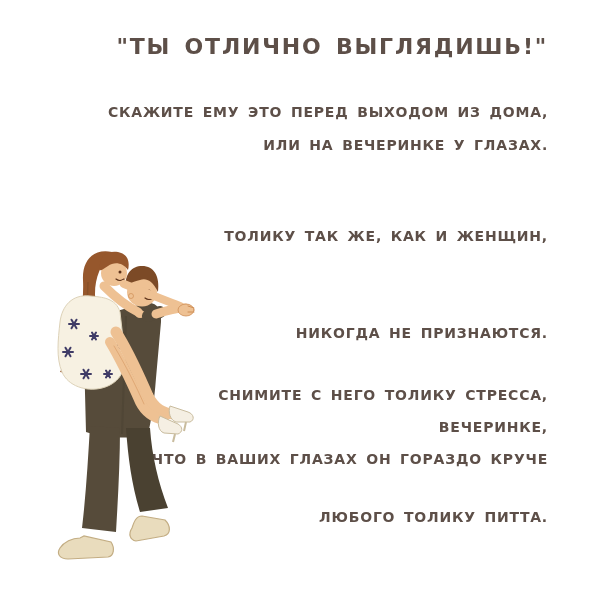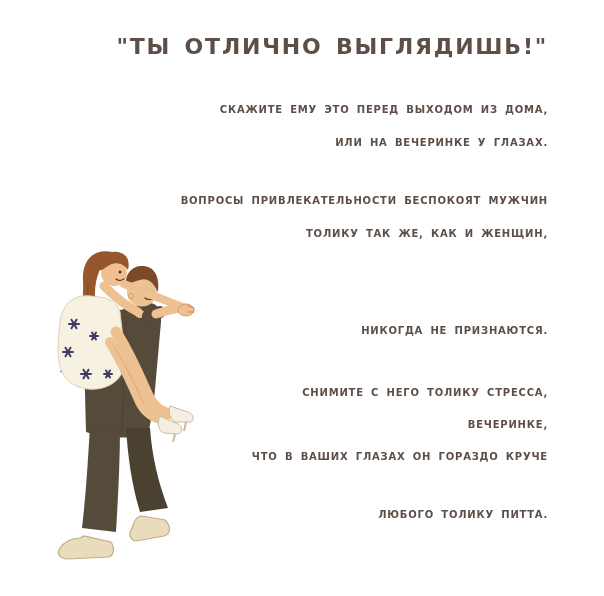--- a/index.html
+++ b/index.html
@@ -16,21 +16,21 @@
     width: 604px;
     height: 596px;
     background: var(--bg, #ffffff);
   }
   .txt {
     position: absolute;
     right: 56px;
     white-space: nowrap;
     color: var(--text, #5d4f48);
     font-weight: bold;
-    font-size: 10px;
+    font-size: 14px;
     letter-spacing: 0.8px;
     word-spacing: 3px;
     line-height: 1;
   }
   .title {
     font-size: 22px;
     letter-spacing: 1.8px;
     word-spacing: 4px;
   }
   .illu {
@@ -44,21 +44,20 @@
 </head>
 <body>
 
 <div class="card">
 
   <div class="txt title" style="top:36px">"ТЫ ОТЛИЧНО ВЫГЛЯДИШЬ!"</div>
 
   <div class="txt" style="top:105px">СКАЖИТЕ ЕМУ ЭТО ПЕРЕД ВЫХОДОМ ИЗ ДОМА,</div>
   <div class="txt" style="top:138px">ИЛИ НА ВЕЧЕРИНКЕ У ГЛАЗАХ.</div>
 
-  <div class="txt" style="top:196px">ВОПРОСЫ ПРИВЛЕКАТЕЛЬНОСТИ БЕСПОКОЯТ МУЖЧИН</div>
   <div class="txt" style="top:229px">ТОЛИКУ ТАК ЖЕ, КАК И ЖЕНЩИН,</div>
 
   <div class="txt" style="top:326px">НИКОГДА НЕ ПРИЗНАЮТСЯ.</div>
 
   <div class="txt" style="top:388px">СНИМИТЕ С НЕГО ТОЛИКУ СТРЕССА,</div>
   <div class="txt" style="top:420px">ВЕЧЕРИНКЕ,</div>
   <div class="txt" style="top:452px">ЧТО В ВАШИХ ГЛАЗАХ ОН ГОРАЗДО КРУЧЕ</div>
 
   <div class="txt" style="top:510px">ЛЮБОГО ТОЛИКУ ПИТТА.</div>
 

